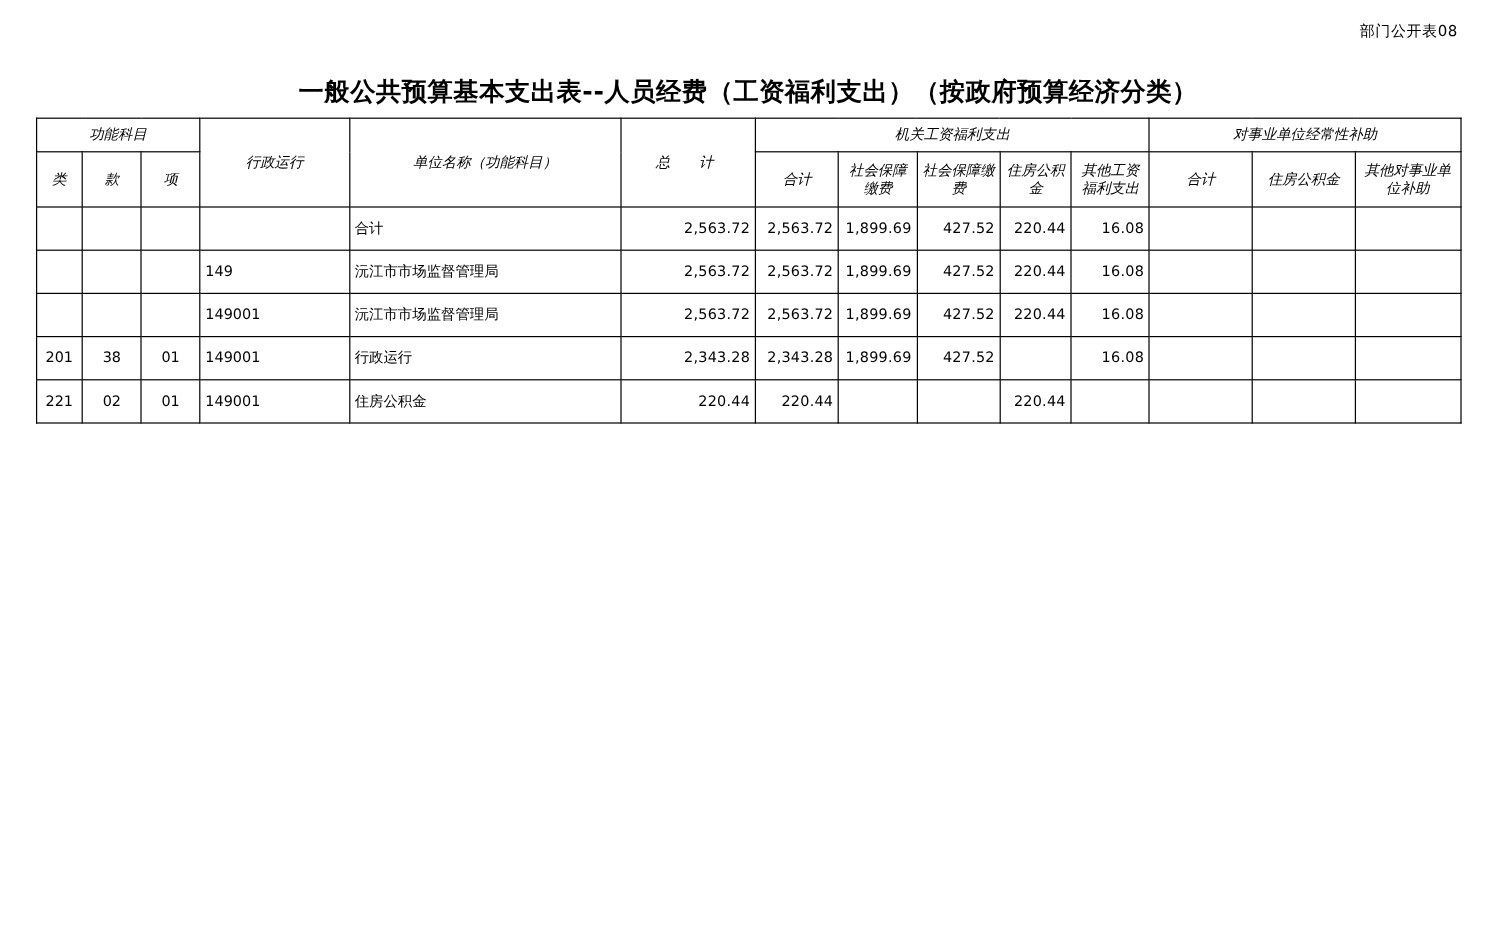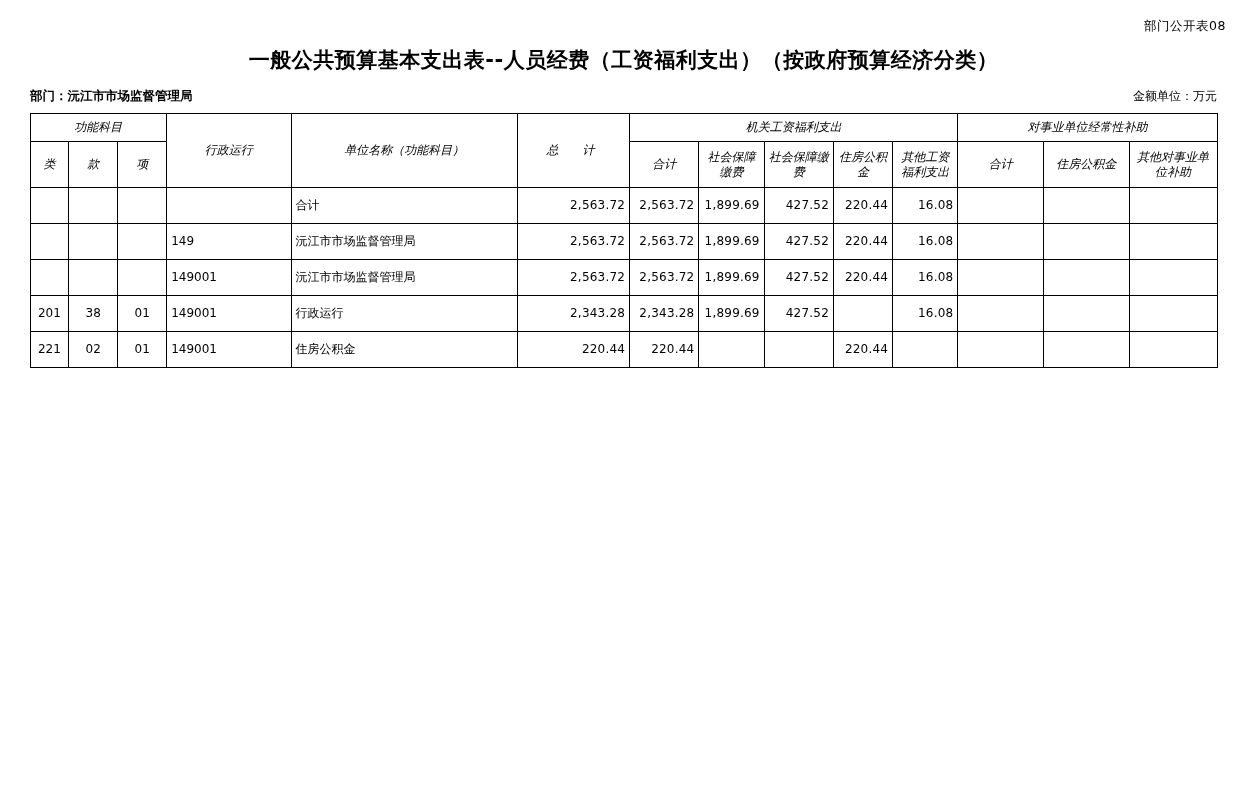--- a/index.html
+++ b/index.html
@@ -17,30 +17,30 @@
   }
   .page {
     width: 1247px;
     height: 793px;
     position: relative;
     box-sizing: border-box;
   }
   .form-code {
     position: absolute;
     top: 18px;
-    right: 21px;
+    right: 32px;
     font-size: 12.5px;
     letter-spacing: 0.5px;
   }
   .doc-title {
     text-align: center;
     font-size: 21px;
     font-weight: bold;
     margin: 0;
-    padding-top: 46px;
+    padding-top: 62px;
     letter-spacing: 0.5px;
   }
   .meta-row {
     display: flex;
     justify-content: space-between;
     align-items: flex-end;
     padding: 14px 30px 0 30px;
     font-size: 12.5px;
   }
   .dept {
@@ -96,24 +96,20 @@
 </style>
 </head>
 <body>
 
 <div class="page">
 
   <div class="form-code">部门公开表08</div>
 
   <h1 class="doc-title">一般公共预算基本支出表--人员经费（工资福利支出）（按政府预算经济分类）</h1>
 
-  <div class="meta-row">
-    <div class="dept">部门：沅江市市场监督管理局</div>
-    <div class="unit">金额单位：万元</div>
-  </div>
 
   <table class="budget">
     <colgroup>
       <col style="width:38px">
       <col style="width:48px">
       <col style="width:48px">
       <col style="width:122px">
       <col style="width:222px">
       <col style="width:110px">
       <col style="width:68px">

